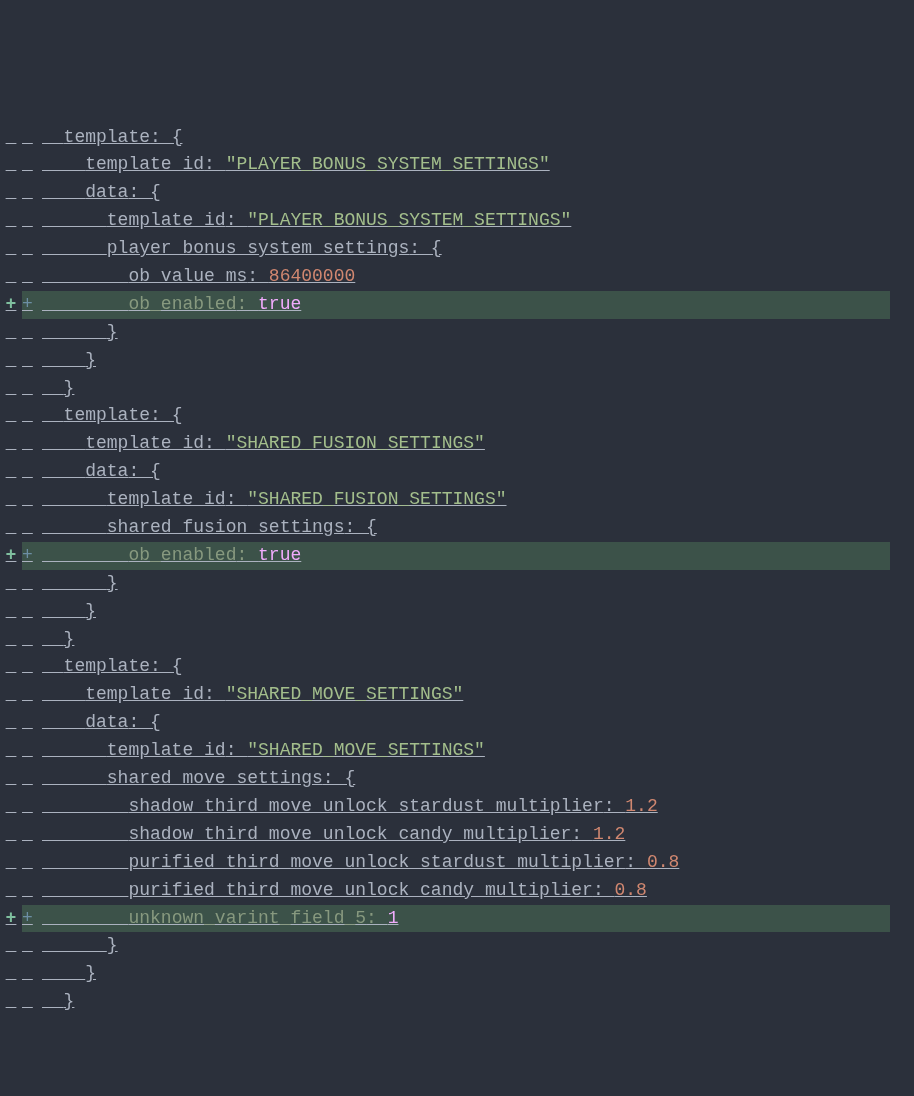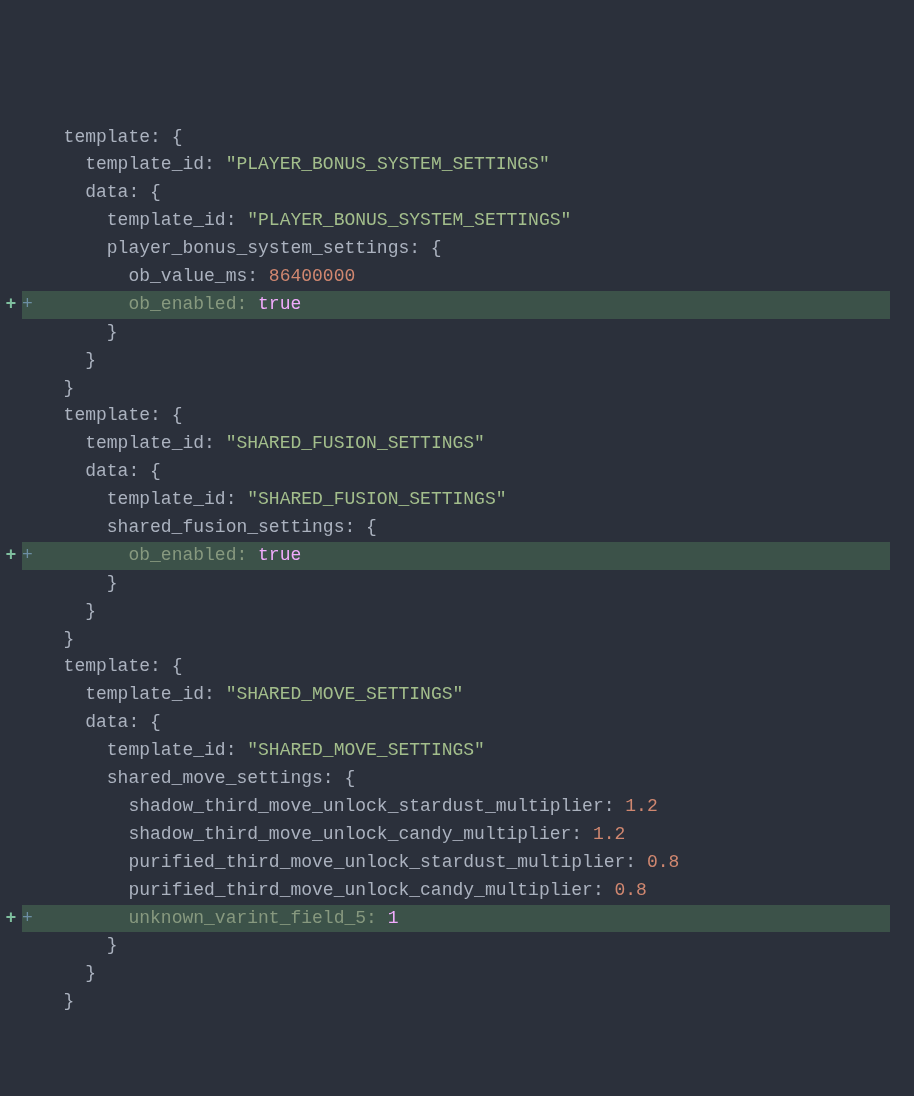--- a/index.html
+++ b/index.html
@@ -11,20 +11,21 @@
     line-height: 1.55;
     color: #abb2bf;
     white-space: pre;
     overflow-x: auto;
     width: 914px;
     box-sizing: border-box;
   }
   .line {
     display: flex;
     align-items: baseline;
+    text-decoration: underline;
   }
   .gutter {
     width: 22px;
     text-align: center;
     color: #7fbf9f;
     font-weight: bold;
     flex-shrink: 0;
     user-select: none;
   }
   .inline-marker {

